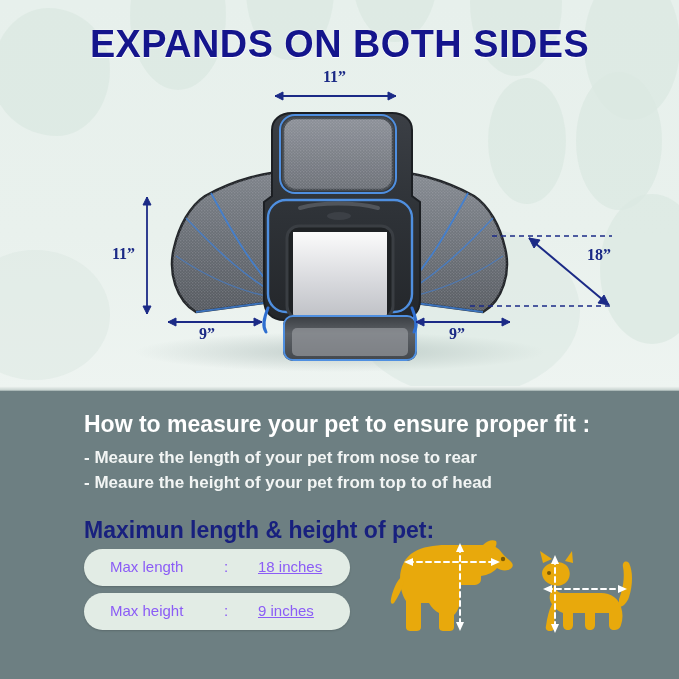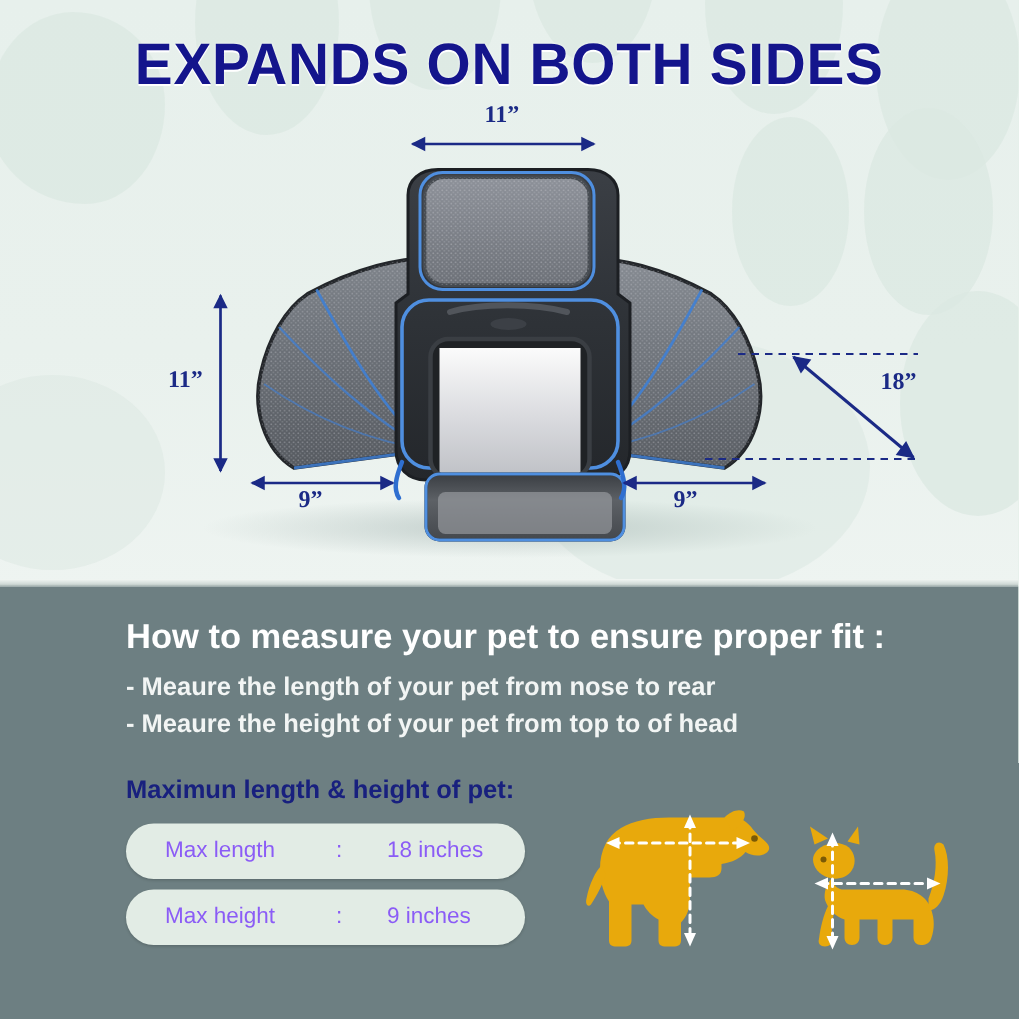--- a/index.html
+++ b/index.html
@@ -73,42 +73,42 @@
     position:absolute;left:84px;
     font-size:17px;font-weight:bold;color:#f2f5f4;
     font-family:"Liberation Sans", sans-serif;
     white-space:nowrap;
   }
   .bullet-1{top:57px;}
   .bullet-2{top:82px;}
 
   .max-title{
     position:absolute;left:84px;top:126px;
-    font-size:17px;font-weight:bold;color:#18207e;
+    font-size:23px;font-weight:bold;color:#18207e;
     font-family:"Liberation Sans", sans-serif;
     white-space:nowrap;
   }
   .pill{
     position:absolute;left:84px;
     width:266px;height:37px;
     background:#e2ece5;
     border-radius:19px;
     box-shadow:0 1px 2px rgba(0,0,0,.16);
   }
   .pill-1{top:158px;}
   .pill-2{top:202px;}
   .pill span{
     position:absolute;top:9px;
     font-size:15px;color:#8b5cf6;
     font-family:"Liberation Sans", sans-serif;
     white-space:nowrap;
   }
   .pill .p-label{left:26px;}
   .pill .p-colon{left:140px;}
-  .pill .p-value{left:174px;}
+  .pill .p-value{left:174px;text-decoration:underline;}
 
   .animal{
     position:absolute;
   }
 </style>
 </head>
 <body>
 
 <div id="page">
 

